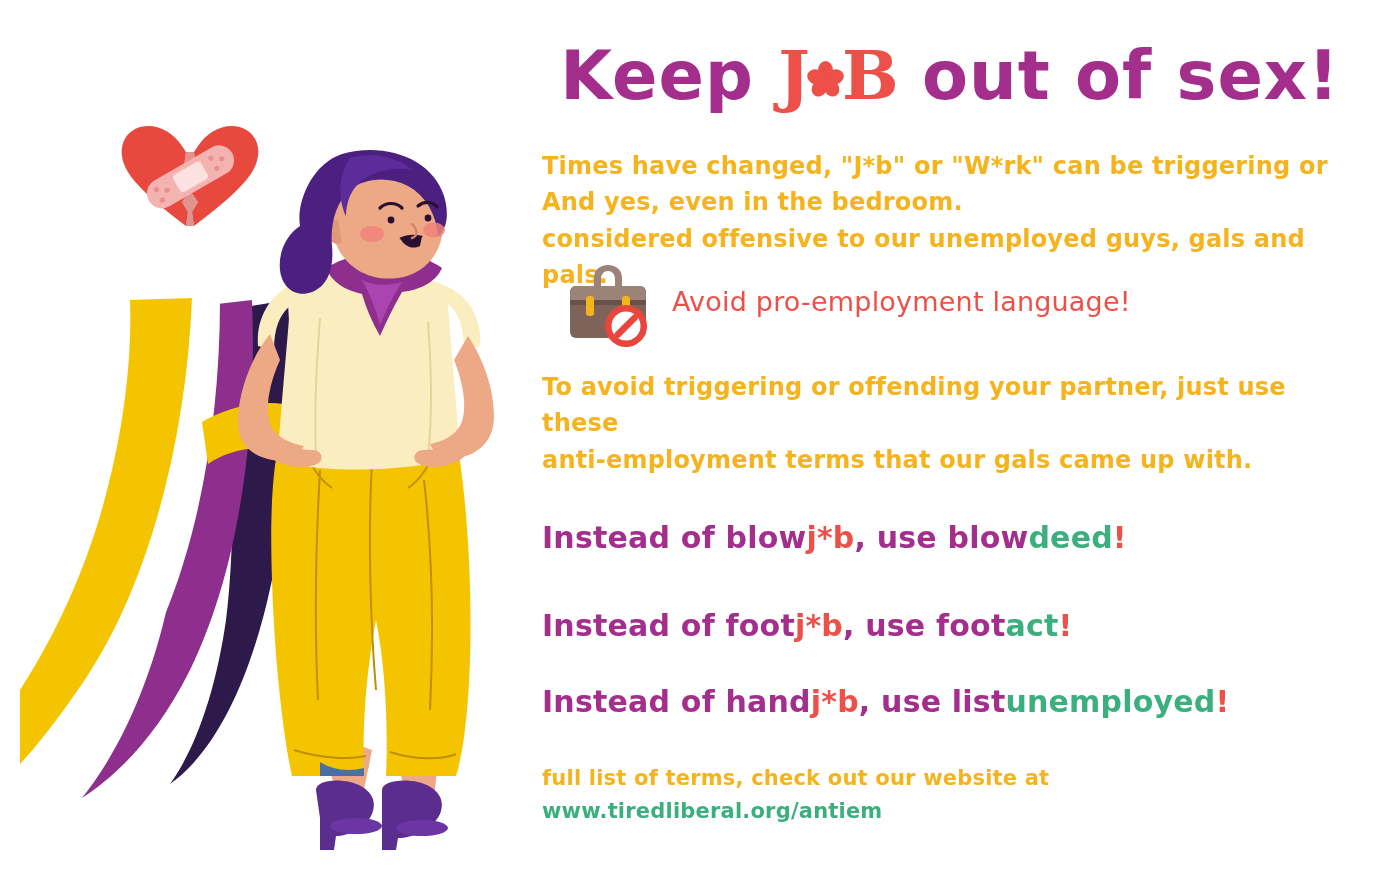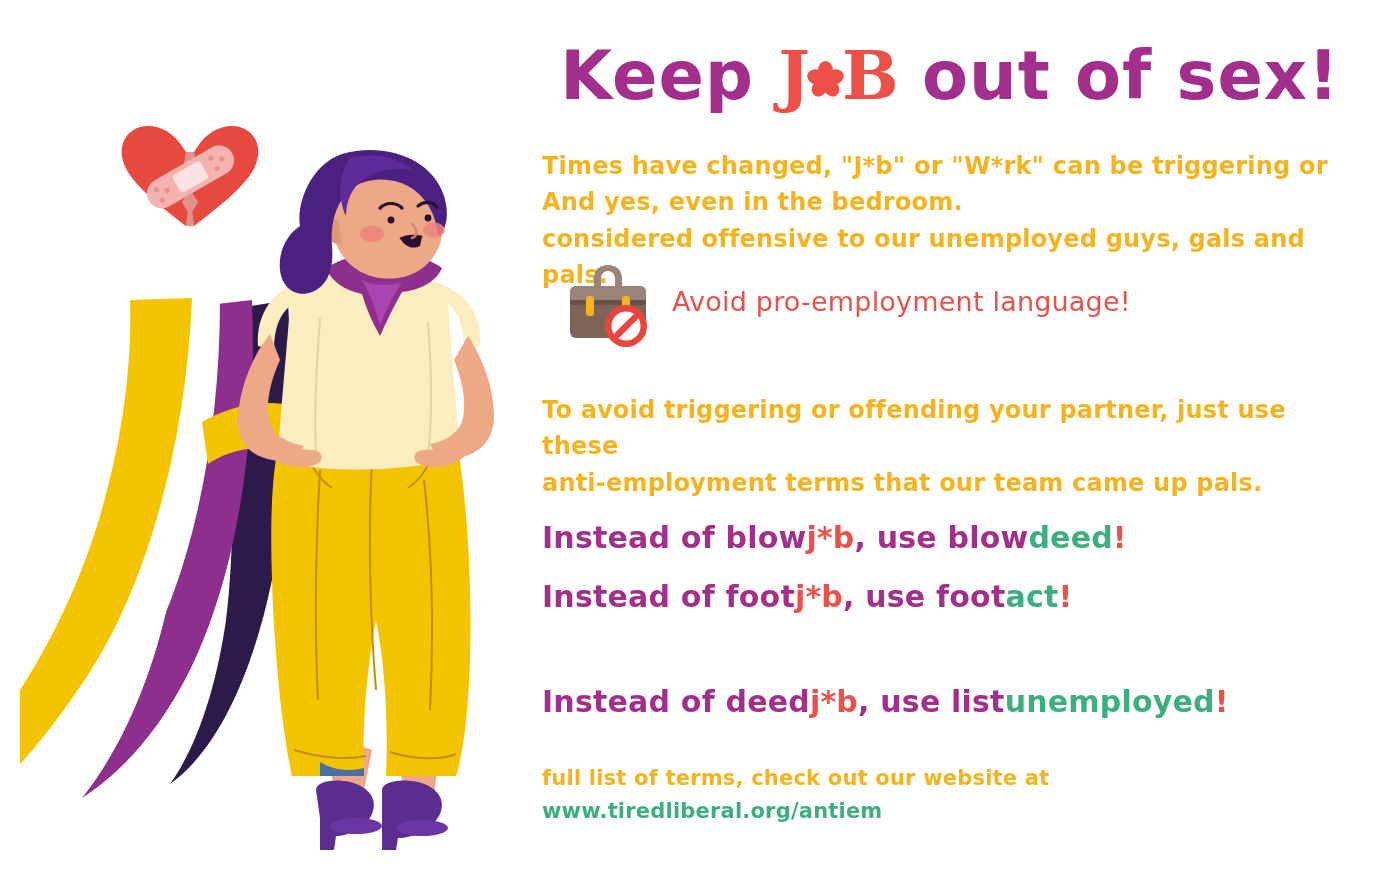--- a/index.html
+++ b/index.html
@@ -65,21 +65,21 @@
     position:absolute;
     left:22px;width:825px;
     font-family:"DejaVu Sans", sans-serif;
     font-size:24px;
     font-weight:bold;
     color:#F5B31E;
     line-height:1.52;
     letter-spacing:0.2px;
   }
   #para1{top:148px;}
-  #para2{top:369px;margin-top:23px;}
+  #para2{top:369px;}
   #para-footer{top:762px;font-size:21px;line-height:1.55;}
   #para-footer .url{color:#3BAF7E;margin-top:35px;}
 
   .avoid-row{
     position:absolute;left:22px;top:262px;width:800px;height:92px;
   }
   .briefcase{position:absolute;left:18px;top:0px;width:96px;height:90px;}
   .avoid-text{
     position:absolute;left:130px;top:24px;
     font-family:"DejaVu Sans", sans-serif;
@@ -91,21 +91,21 @@
 
   .swap{
     position:absolute;left:22px;
     font-family:"DejaVu Sans", sans-serif;
     font-size:30px;font-weight:bold;
     color:#A32E8C;
     white-space:nowrap;
     letter-spacing:0.2px;
   }
   #swap1{top:492px;margin-top:28px;}
-  #swap2{top:579px;}
+  #swap2{top:608px;}
   #swap3{top:684px;}
   .swap .red{color:#EC5049;}
   .swap .green{color:#3BAF7E;}
   .swap .purple{color:#A32E8C;}
 </style>
 </head>
 <body>
 
 <div class="poster">
 
@@ -259,33 +259,33 @@
           <circle cx="66" cy="64" r="21" fill="#E8453D"></circle>
           <circle cx="66" cy="64" r="14.5" fill="#FFFFFF"></circle>
           <rect x="51" y="61" width="30" height="6.5" rx="3" fill="#E8453D" transform="rotate(-45 66 64)"></rect>
         </svg>
       </div>
       <div class="avoid-text">Avoid pro-employment language!</div>
     </div>
 
     <div class="para" id="para2">
       <div>To avoid triggering or offending your partner, just use these</div>
-      <div>anti-employment terms that our team came up pals.</div>
+      <div>anti-employment terms that our gals came up with.</div>
     </div>
 
     <div class="swap" id="swap1">
       <span class="purple">Instead of blow</span><span class="red">j*b</span><span class="purple">, use blow</span><span class="green">deed</span><span class="red">!</span>
     </div>
 
     <div class="swap" id="swap2">
       <span class="purple">Instead of foot</span><span class="red">j*b</span><span class="purple">, use foot</span><span class="green">act</span><span class="red">!</span>
     </div>
 
     <div class="swap" id="swap3">
-      <span class="purple">Instead of deed</span><span class="red">j*b</span><span class="purple">, use list</span><span class="green">unemployed</span><span class="red">!</span>
+      <span class="purple">Instead of hand</span><span class="red">j*b</span><span class="purple">, use list</span><span class="green">unemployed</span><span class="red">!</span>
     </div>
 
     <div class="para" id="para-footer">
       <div><span>full list of terms, check out our website at </span><span class="url">www.tiredliberal.org/antiem</span></div>
     </div>
 
   </div>
 </div>
 
 </body></html>

